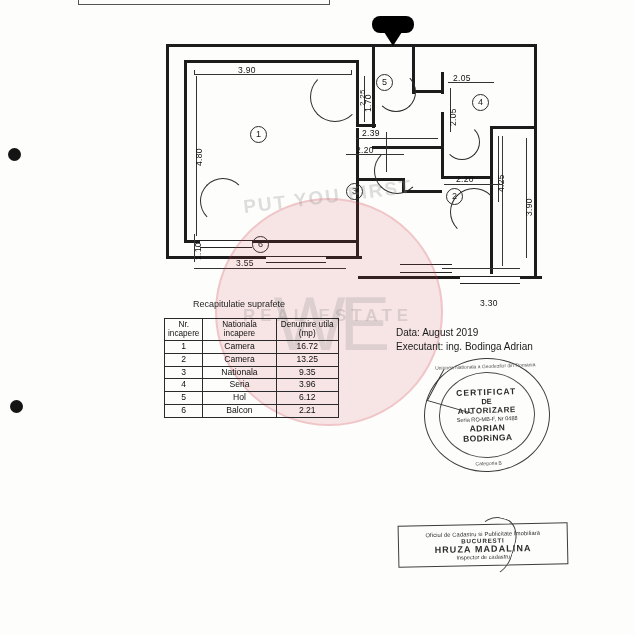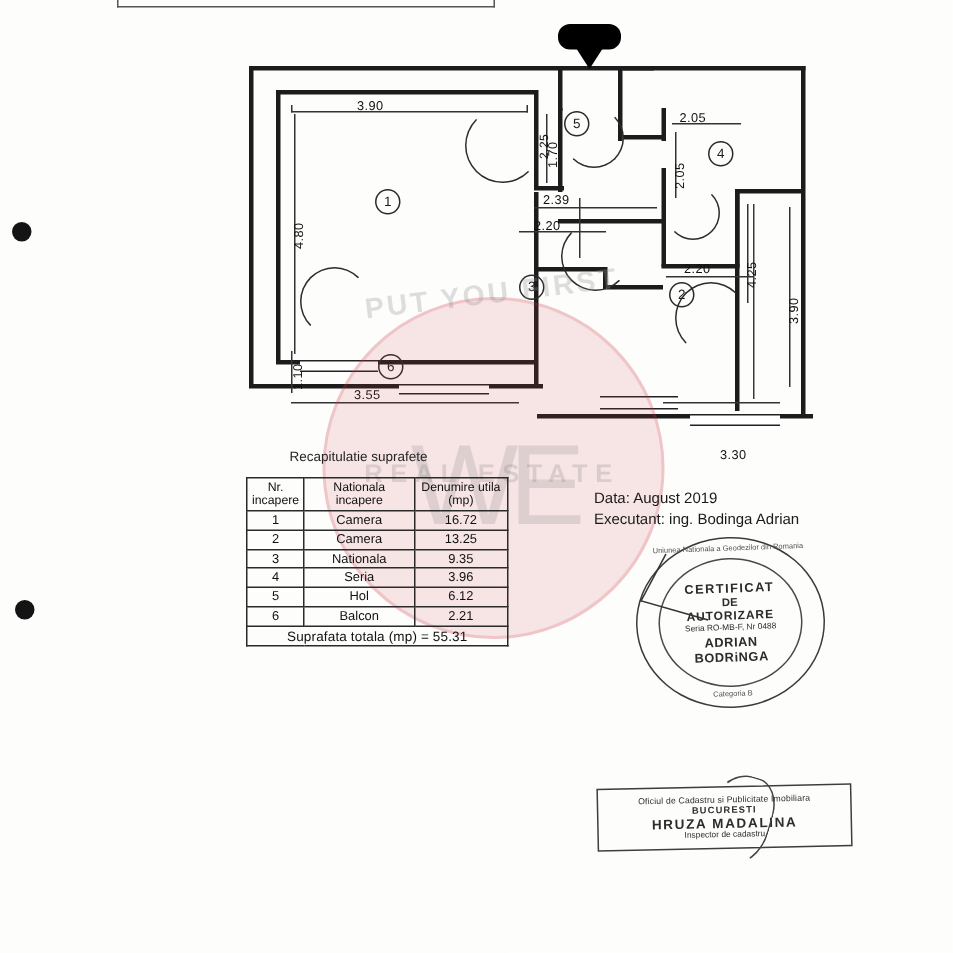--- a/index.html
+++ b/index.html
@@ -323,23 +323,20 @@
       <tr>
         <td>5</td>
         <td>Hol</td>
         <td>6.12</td>
       </tr>
       <tr>
         <td>6</td>
         <td>Balcon</td>
         <td>2.21</td>
       </tr>
-      <tr class="sumrow">
-        <td colspan="3">Suprafata totala (mp) = 55.31</td>
-      </tr>
     </tbody>
   </table>
 
   <div id="meta">
     <div class="ln">Data: August 2019</div>
     <div class="ln">Executant: ing. Bodinga  Adrian</div>
   </div>
 
   <div id="stamp">
     <div class="arc-top">Uniunea Nationala a Geodezilor din Romania</div>

